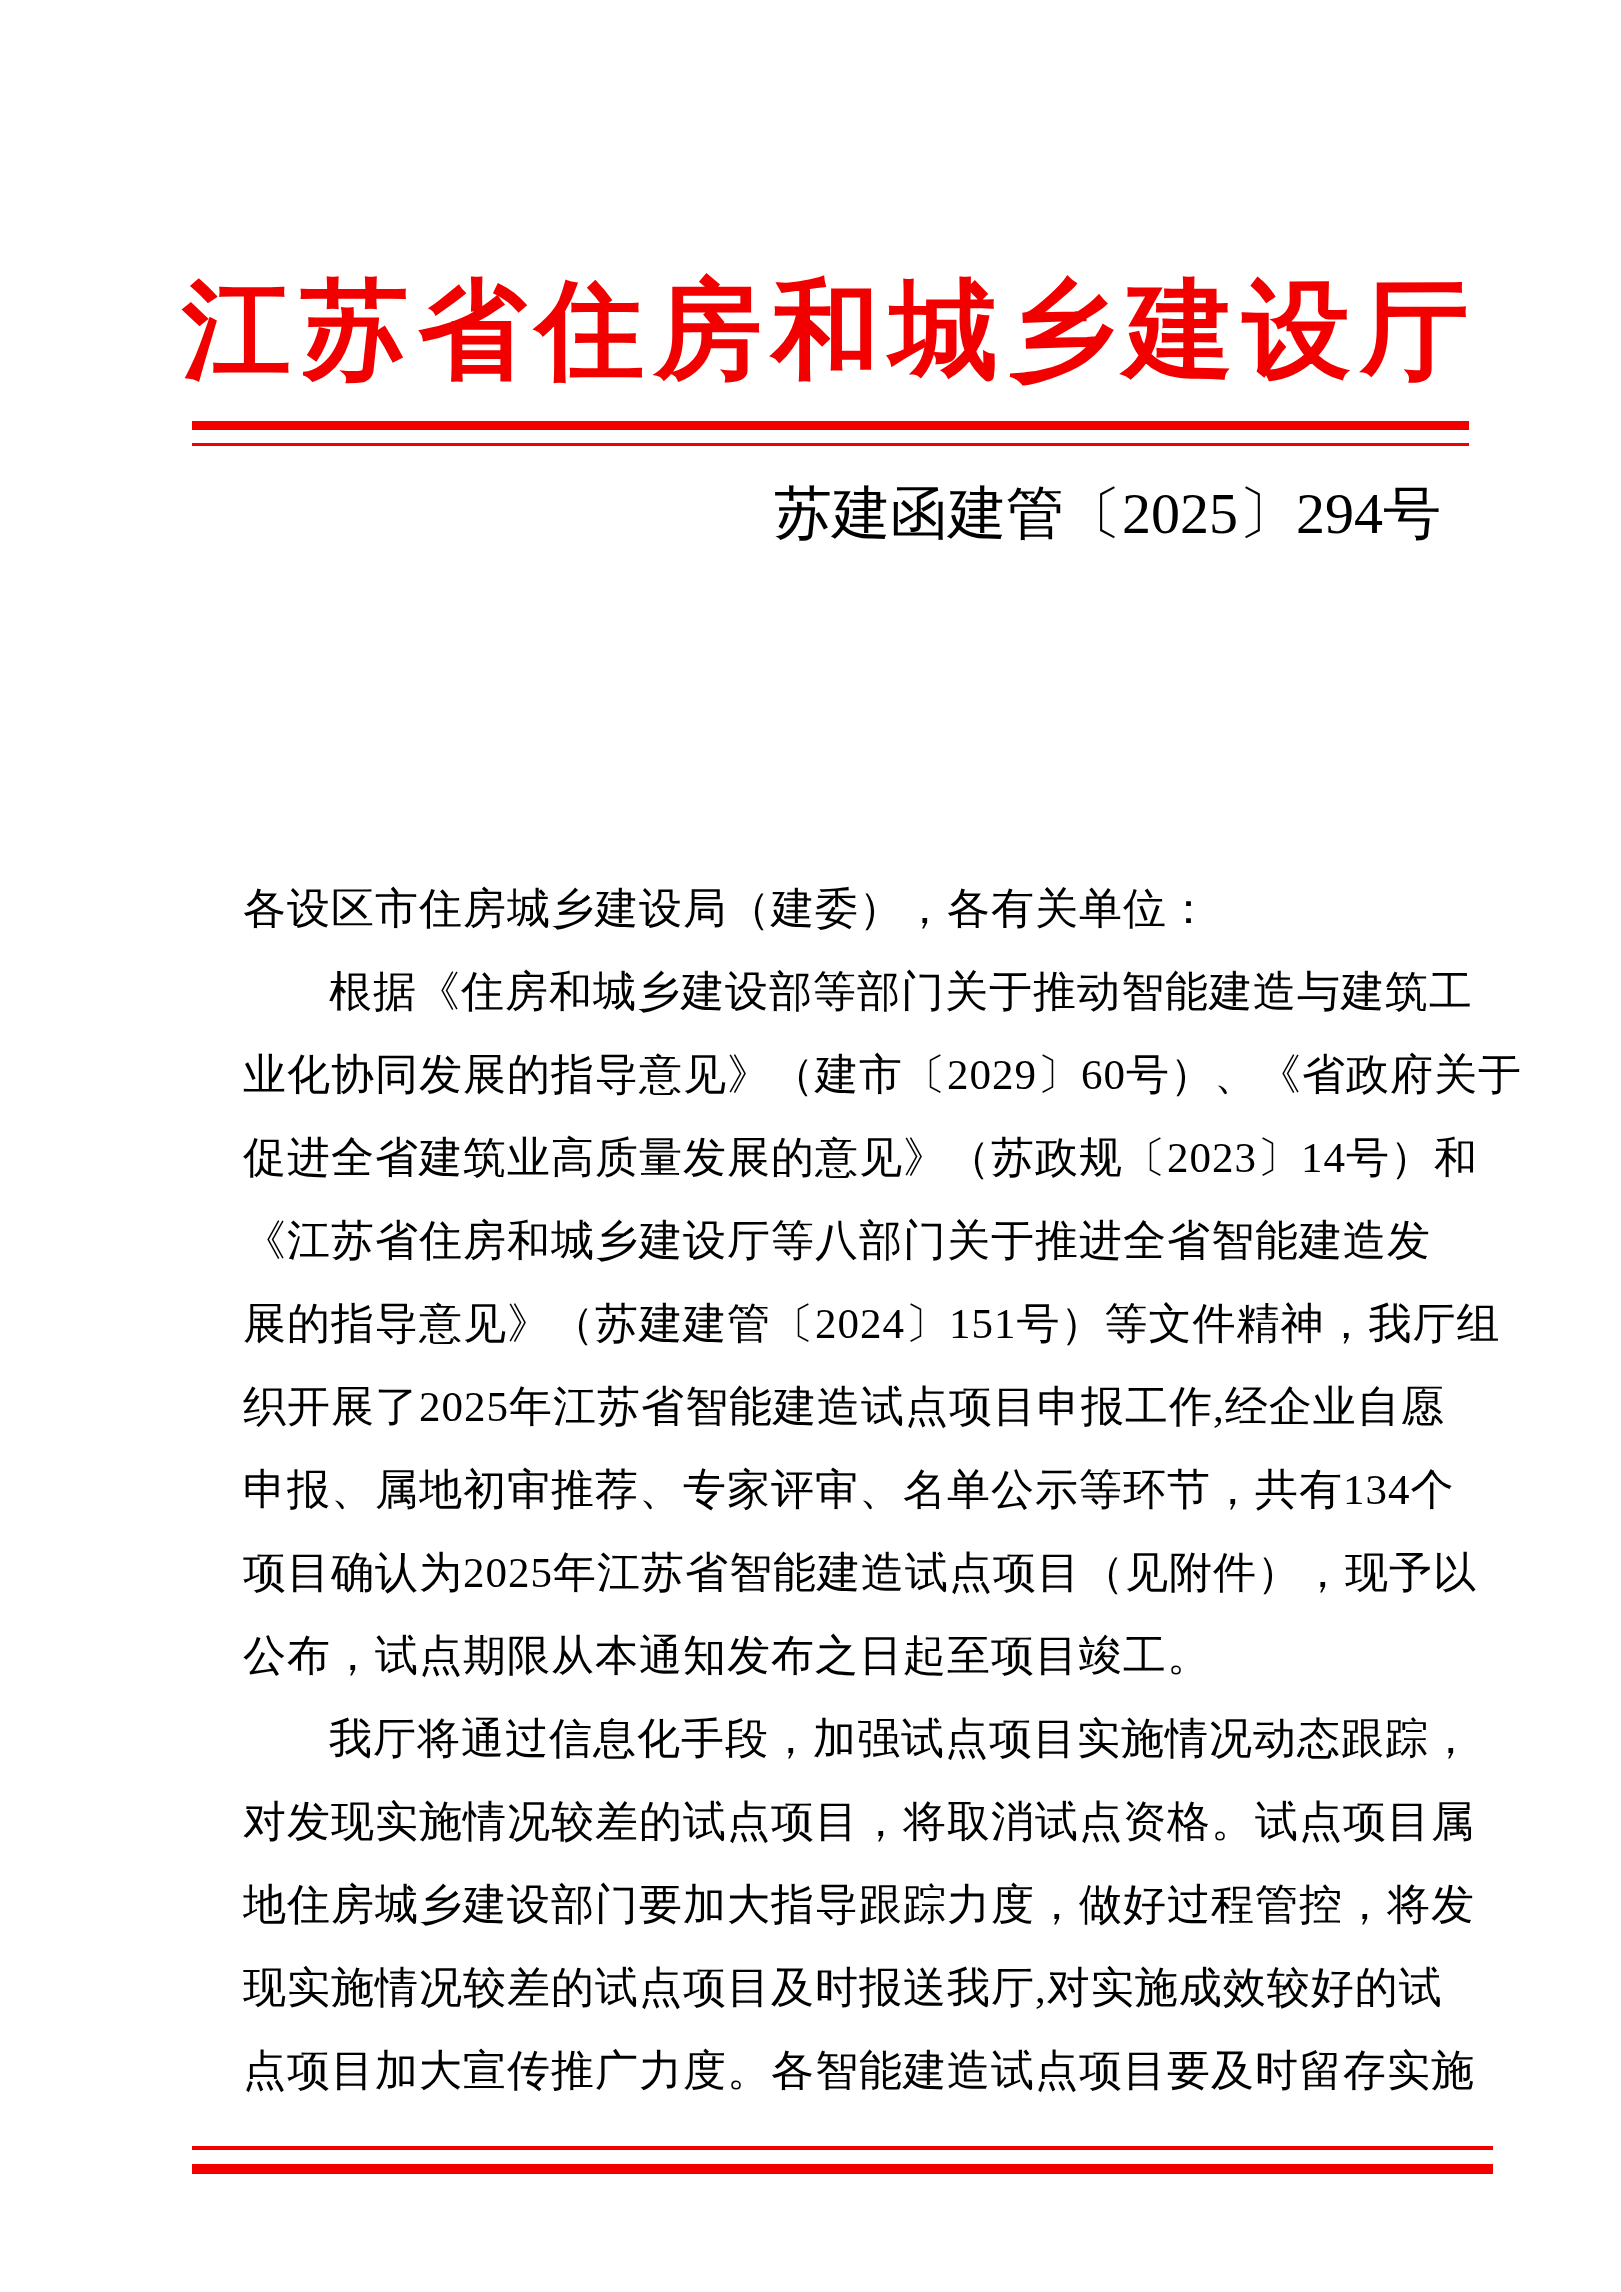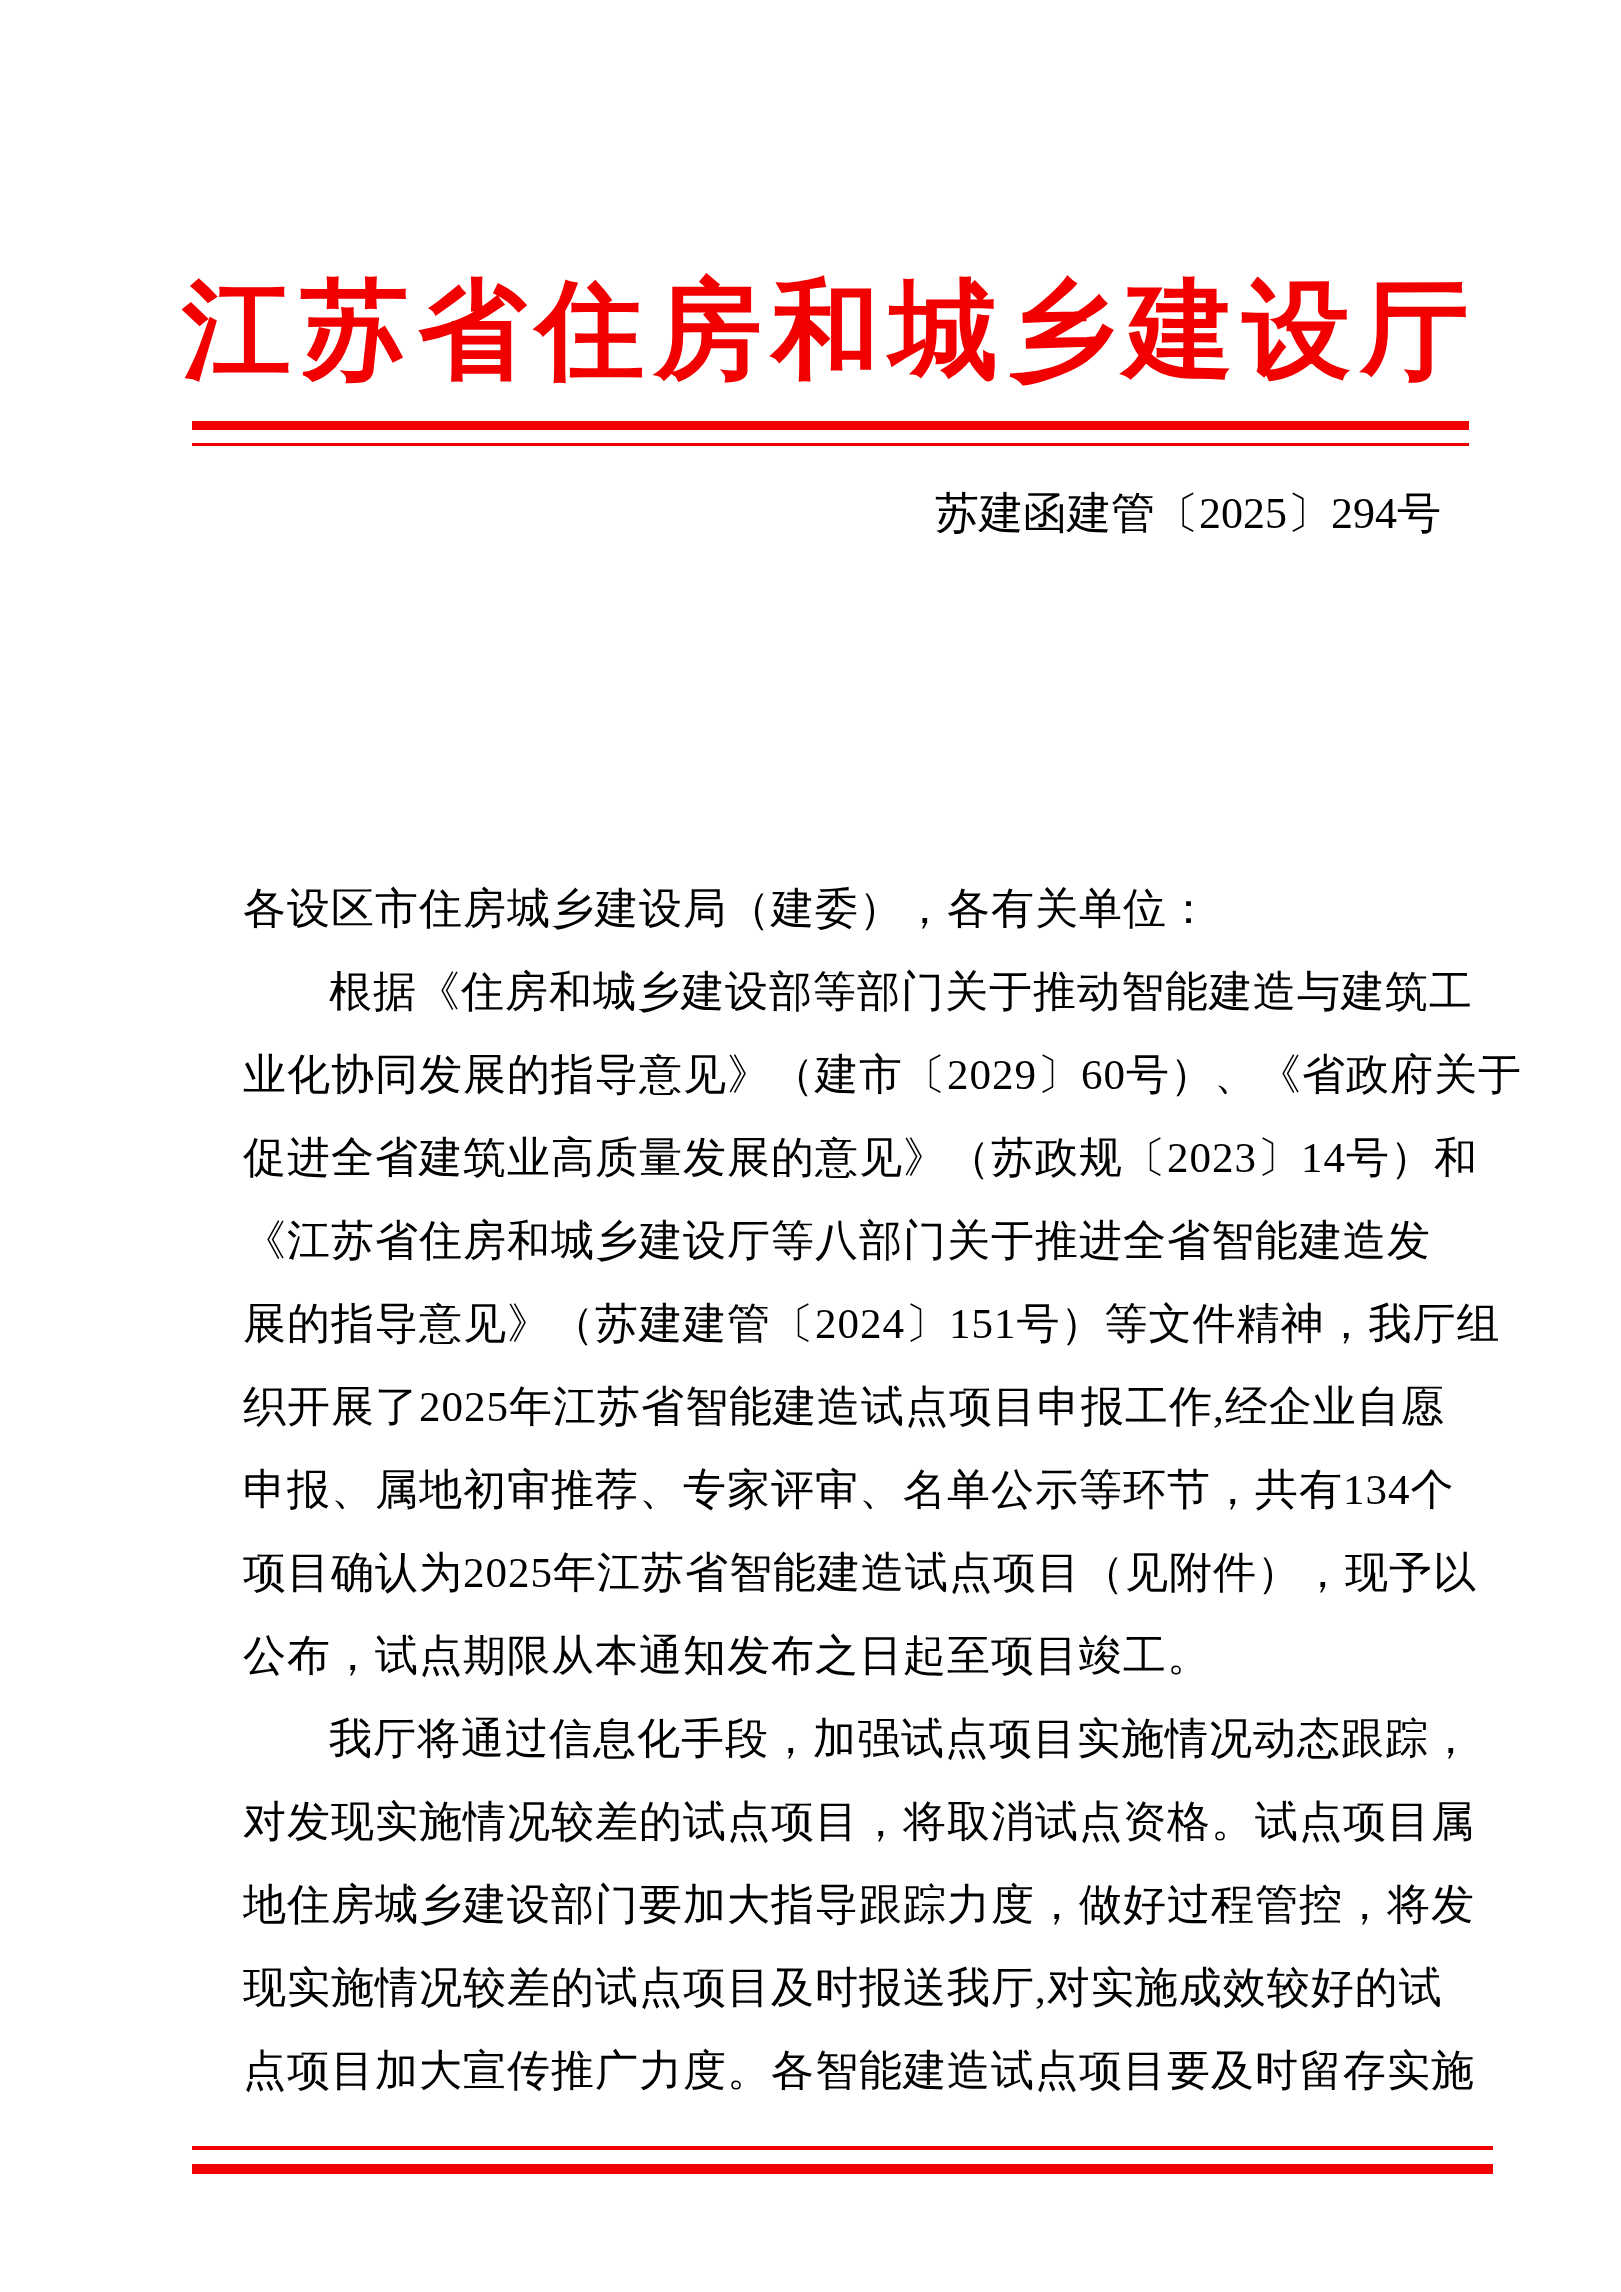--- a/index.html
+++ b/index.html
@@ -45,21 +45,21 @@
   }
   .rule-bottom .bar-thin  { height:3.9px; }
   .rule-bottom .bar-gap   { height:3.9px; background:transparent; }
   .rule-bottom .bar-thick { height:9.8px; }
   
   .doc-number {
     position:absolute;
     top:459px;
     right:190px;
     font-family:"Liberation Serif","DejaVu Serif",serif;
-    font-size:44px;
+    font-size:58px;
     line-height:69px;
     white-space:nowrap;
   }
   
   .doc-title {
     position:absolute;
     top:584px;
     left:0;
     width:100%;
     text-align:center;

